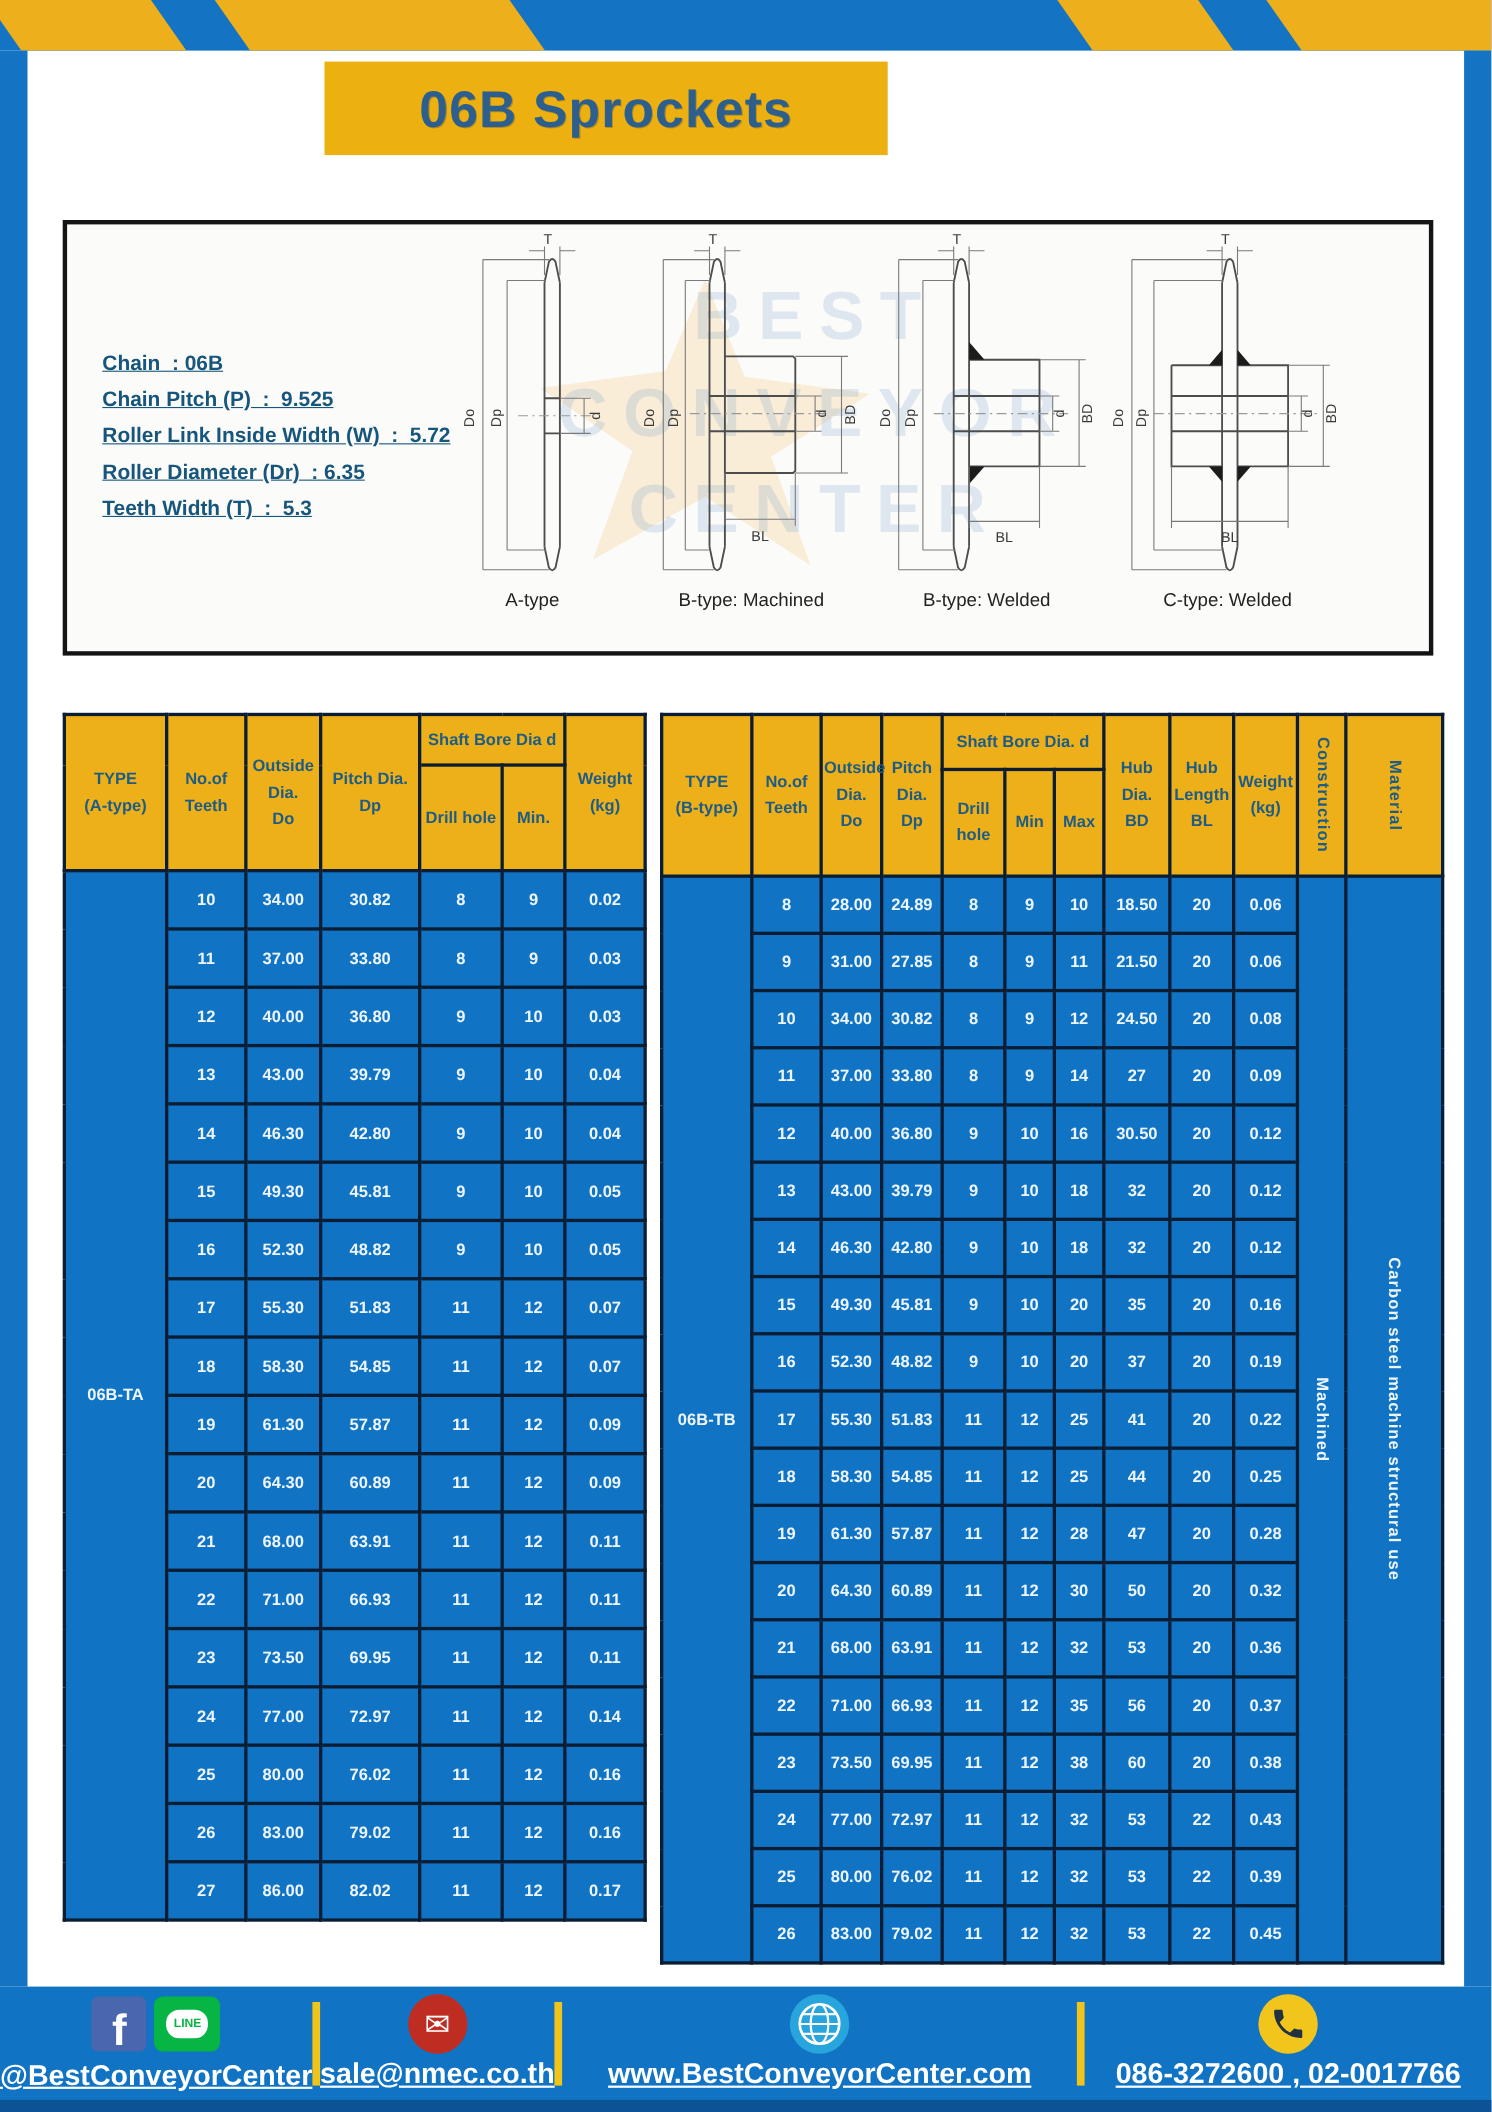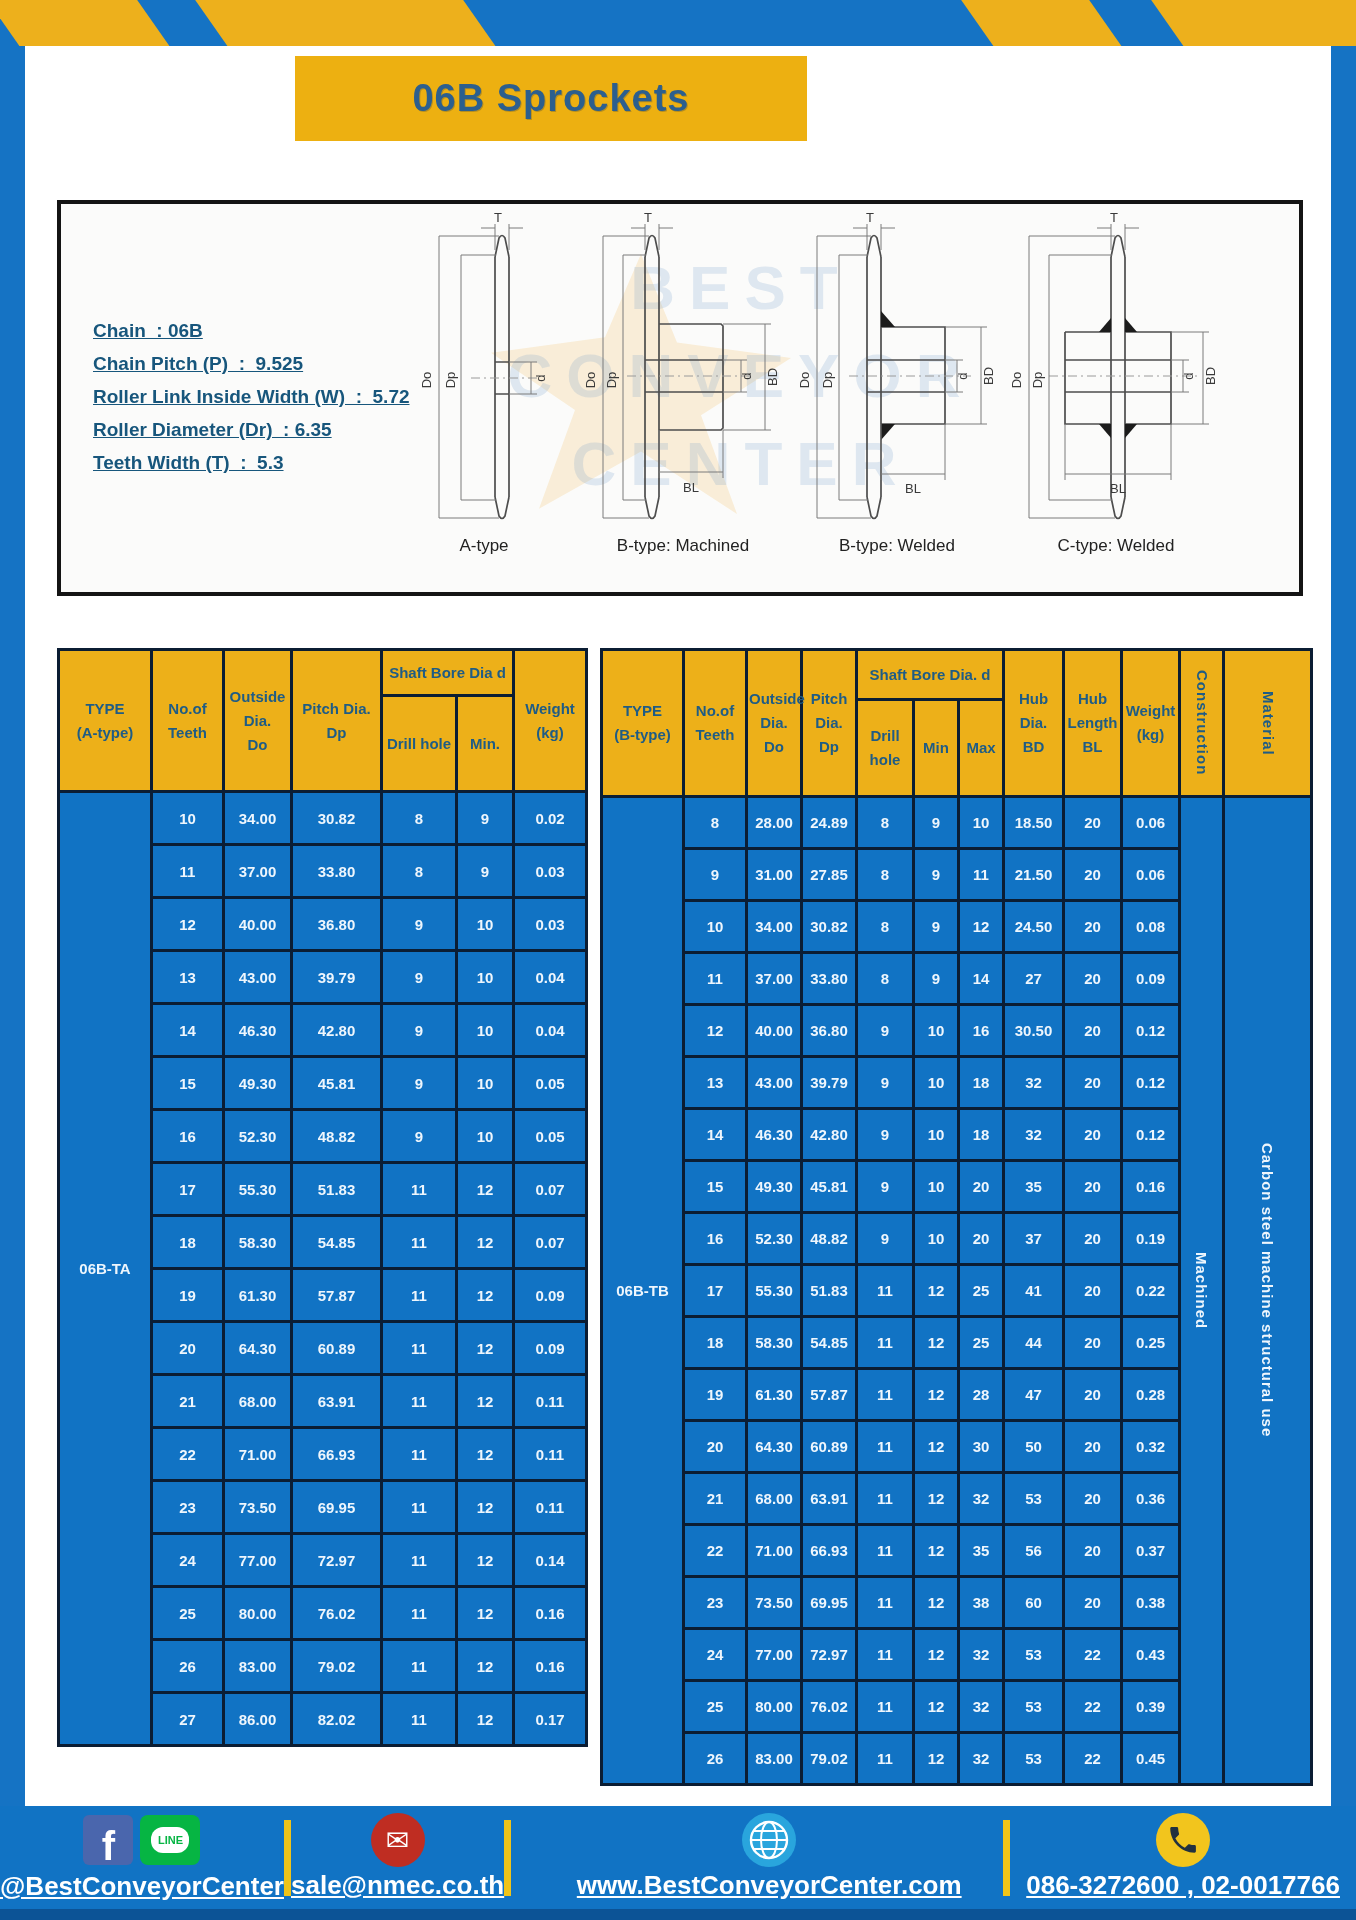--- a/index.html
+++ b/index.html
@@ -16,21 +16,21 @@
   .s4{left:1168px;width:220px;}
   .frame-left{position:absolute;left:0;top:46px;width:25px;height:1760px;background:#1573c4;}
   .frame-right{position:absolute;right:0;top:46px;width:25px;height:1760px;background:#1573c4;}
 
   
   .titlebox{
     position:absolute;left:295px;top:56px;width:512px;height:85px;background:#edb011;
     display:flex;align-items:center;justify-content:center;
   }
   .titlebox h1{
-    margin:0;font-size:38px;font-weight:700;color:#2c5f8e;letter-spacing:1px;
+    margin:0;font-size:47px;font-weight:700;color:#2c5f8e;letter-spacing:1px;
     text-shadow:1px 1px 0 rgba(20,40,70,.25);
   }
 
   
   .panel{
     position:absolute;left:57px;top:200px;width:1246px;height:396px;
     background:#fbfbfa;border:4px solid #141414;box-sizing:border-box;
   }
   .specs{position:absolute;left:32px;top:110px;z-index:2;}
   .specs div{font-size:19px;font-weight:700;color:#17567c;line-height:33px;white-space:pre;text-decoration:underline;}
@@ -75,21 +75,21 @@
   .footer{
     position:absolute;left:0;top:1806px;width:1356px;height:114px;background:#1173c4;
     display:flex;align-items:center;
   }
   .footer::after{content:"";position:absolute;left:0;bottom:0;width:100%;height:11px;background:#0c5396;}
   .fsec{display:flex;flex-direction:column;align-items:center;justify-content:center;gap:3px;padding-bottom:12px;}
   .fsec .label{font-size:26px;font-weight:700;color:#ffffff;white-space:nowrap;text-decoration:underline;}
   .fdiv{width:7px;height:76px;background:#f0c419;margin-bottom:10px;flex:0 0 auto;}
   .sec1{flex:0 0 252px;}
   .sec2{flex:0 0 186px;}
-  .sec3{flex:0 0 468px;padding-left:24px;}
+  .sec3{flex:0 0 468px;}
   .sec4{flex:1 1 auto;}
   .icons{display:flex;gap:7px;align-items:center;height:56px;}
   .fb{width:50px;height:50px;background:#4a66ad;border-radius:6px;color:#fff;font-size:40px;font-weight:700;
       display:flex;align-items:flex-end;justify-content:center;line-height:0.95;overflow:hidden;}
   .lineic{width:60px;height:50px;background:#06b543;border-radius:8px;display:flex;align-items:center;justify-content:center;}
   .linebubble{width:38px;height:26px;background:#fff;border-radius:12px;display:flex;align-items:center;justify-content:center;
       color:#06b543;font-size:11px;font-weight:700;}
   .mail{width:54px;height:54px;background:#bf2d22;border-radius:50%;display:flex;align-items:center;justify-content:center;
       color:#fff;font-size:28px;}
   .circicon{width:54px;height:54px;border-radius:50%;display:flex;align-items:center;justify-content:center;}

